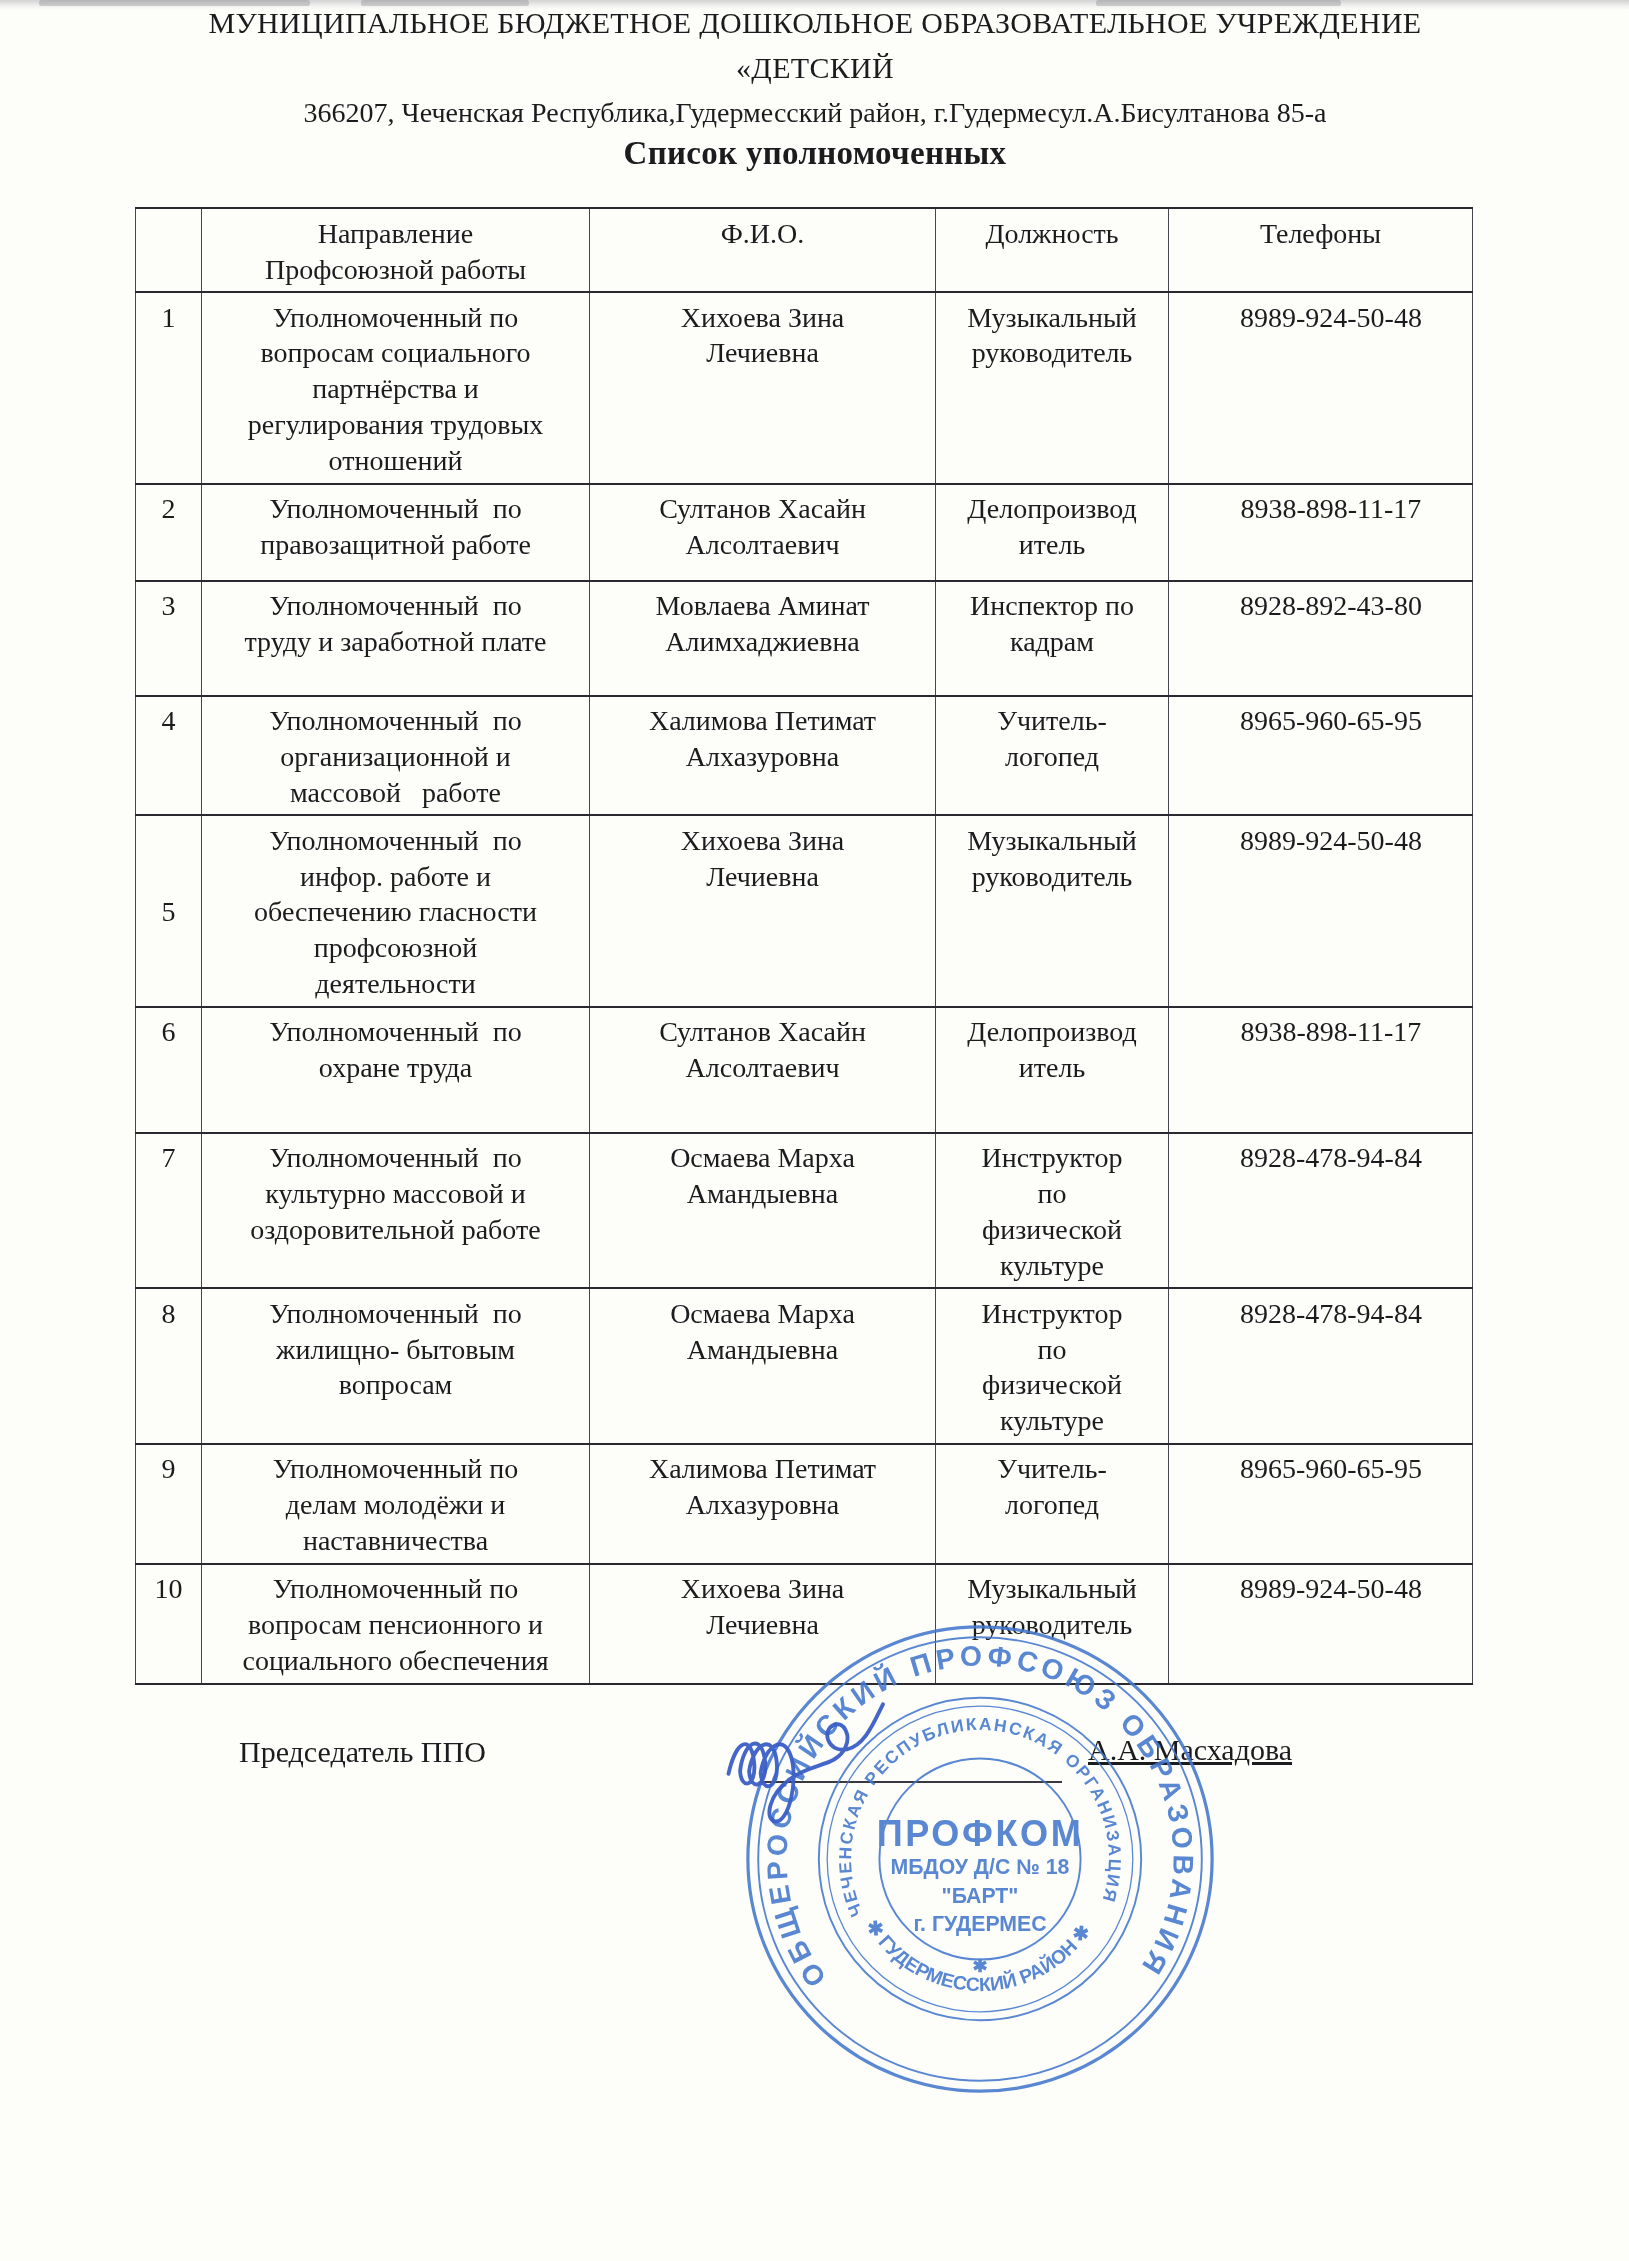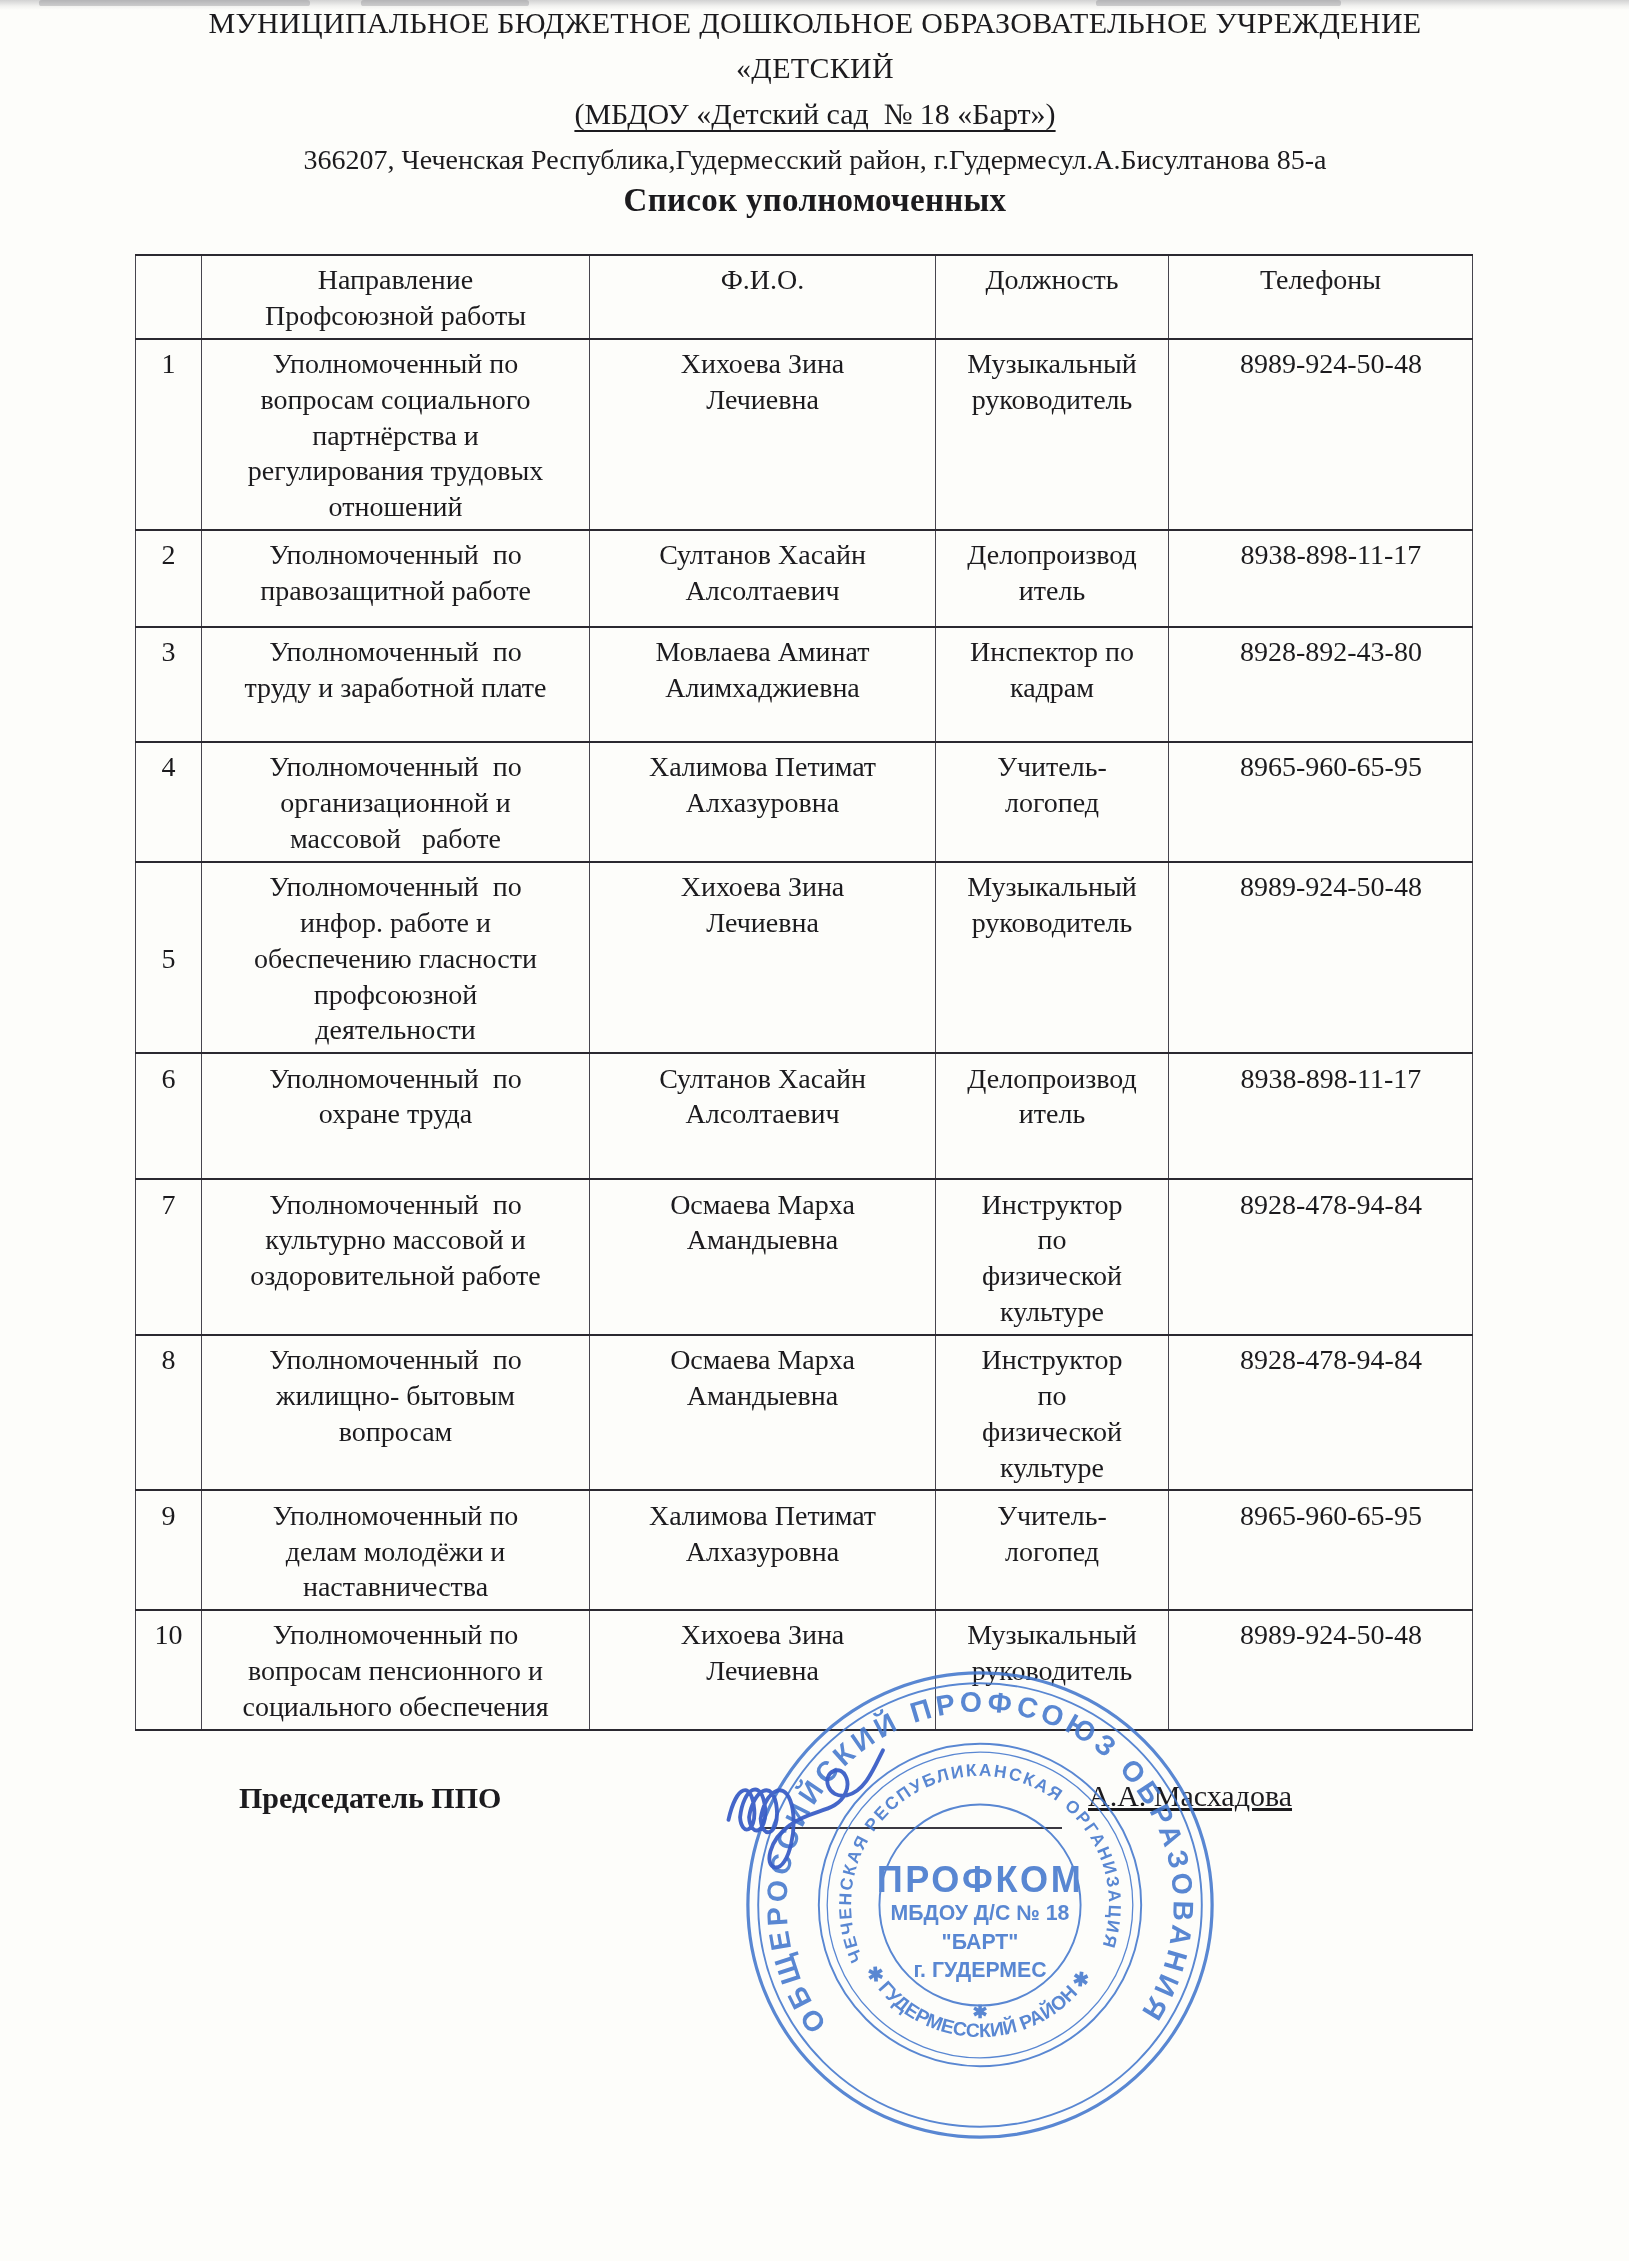--- a/index.html
+++ b/index.html
@@ -57,42 +57,41 @@
   #rows tr:nth-child(6){height:126px}
   #rows tr:nth-child(7){height:137px}
   #rows tr:nth-child(8){height:153px}
   #rows tr:nth-child(9){height:110px}
   #rows tr:nth-child(10){height:119px}
   #rows tr:nth-child(5) td.c0{vertical-align:middle;}
   td.c4{white-space:nowrap;padding-left:26px;}
   .footer{
     position:relative;height:168px;margin-top:37px;
   }
-  .chairman-label{position:absolute;left:239px;top:13px;font-size:30px;font-weight:bold;}
+  .chairman-label{position:absolute;left:239px;top:13px;font-size:30px;}
   .chairman-name{position:absolute;left:1088px;top:11.6px;font-size:30px;text-decoration:underline;}
   .sig-line{position:absolute;left:760px;top:59px;width:302px;height:2.6px;background:#3a3840;}
   .sig-svg{position:absolute;left:714px;top:-37px;width:361px;height:148px;z-index:3;}
   .stamp-svg{
     position:absolute;left:735px;top:-108px;
     width:490px;height:490px;z-index:2;opacity:.88;
   }
 </style>
 </head>
 <body>
 
 <div class="page">
 
   <div class="scan-top"></div>
   <div class="scan-top-blot" style="left:39px;width:271px;"></div>
   <div class="scan-top-blot" style="left:361px;width:168px;"></div>
   <div class="scan-top-blot" style="left:1096px;width:245px;"></div>
 
   <div class="doc-header">
     <div class="org-line">МУНИЦИПАЛЬНОЕ БЮДЖЕТНОЕ ДОШКОЛЬНОЕ ОБРАЗОВАТЕЛЬНОЕ УЧРЕЖДЕНИЕ «ДЕТСКИЙ</div>
-    <div class="org-abbr">(МБДОУ «Детский сад  № 18 «Барт»)</div>
     <div class="org-address">366207, Чеченская Республика,Гудермесский район, г.Гудермесул.А.Бисултанова 85-а</div>
   </div>
 
   <div class="page-title">Список уполномоченных</div>
 
   <table class="main">
     <colgroup>
       <col class="w0">
         <col class="w1">
         <col class="w2">

